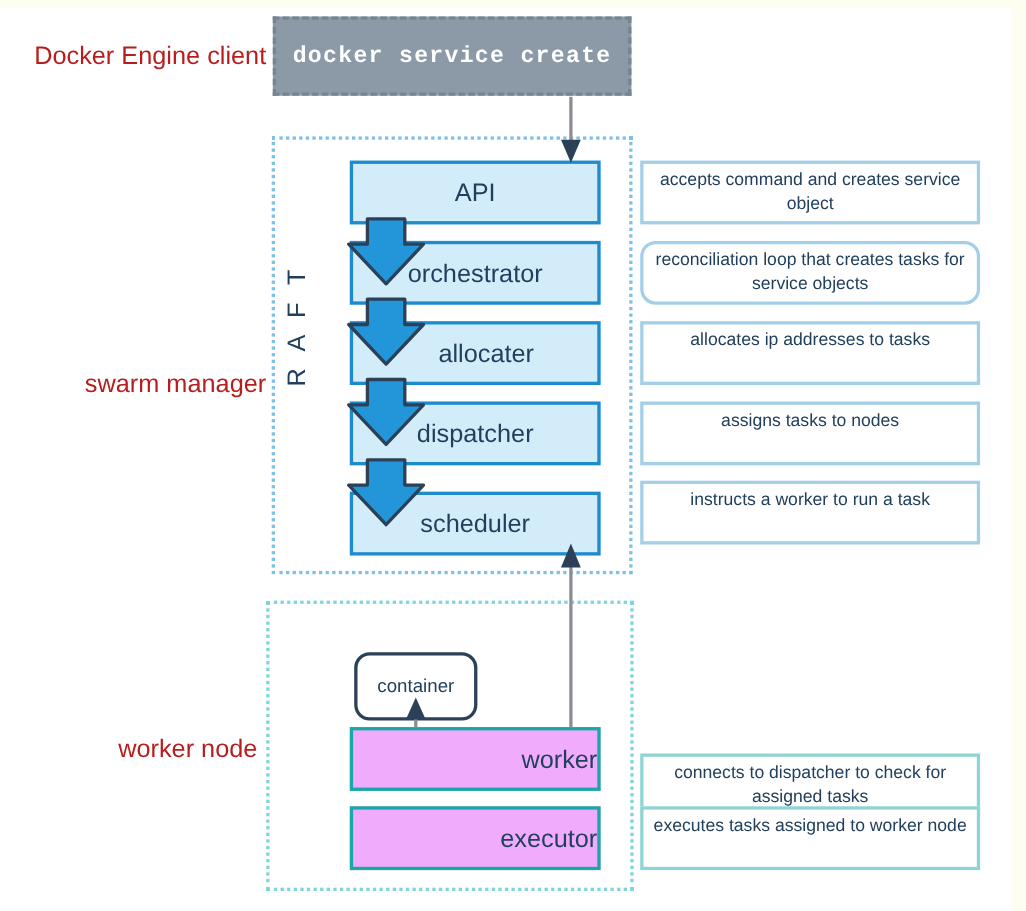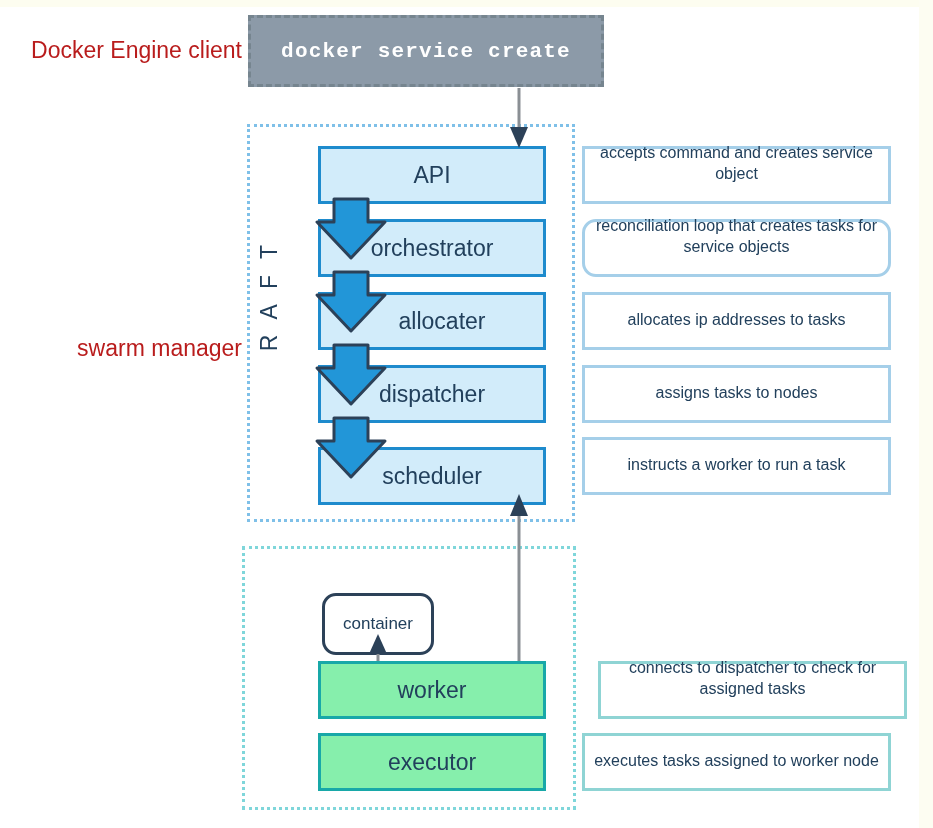--- a/index.html
+++ b/index.html
@@ -41,21 +41,21 @@
     font-size: 23px;
     line-height: 1.1;
     white-space: nowrap;
     text-align: right;
   }
 
   
   .cmd-box {
     position: absolute;
     left: 248px; top: 15px;
-    width: 356px; height: 72px;
+    width: 326px; height: 72px;
     background: #8c9aa8;
     border: 3px dashed #76858f;
     box-sizing: border-box;
     display: flex;
     align-items: center;
     justify-content: center;
   }
   .cmd-text {
     color: #ffffff;
     font-family: "Liberation Mono", "DejaVu Sans Mono", monospace;
@@ -109,25 +109,25 @@
     color: #22405c;
     font-size: 23px;
   }
   
   .wstage {
     position: absolute;
     left: 318px;
     width: 228px;
     height: 58px;
     box-sizing: border-box;
-    background: #86efac;
+    background: #f0abfc;
     border: 3px solid #18a8a8;
     display: flex;
     align-items: center;
-    justify-content: center;
+    justify-content: flex-end;
     color: #22405c;
     font-size: 23px;
   }
 
   
   .container-box {
     position: absolute;
     left: 322px; top: 593px;
     width: 112px; height: 62px;
     box-sizing: border-box;
@@ -143,27 +143,27 @@
 
   
   .desc {
     position: absolute;
     left: 582px;
     width: 309px;
     height: 58px;
     box-sizing: border-box;
     background: #ffffff;
     display: flex;
-    align-items: flex-end;
+    align-items: flex-start;
     justify-content: center;
     text-align: center;
     color: #22405c;
     font-size: 16px;
     line-height: 1.35;
-    padding: 16px 8px;
+    padding: 4px 8px;
   }
   .desc-mgr { border: 3px solid #a5cfe9; }
   .desc-wrk { border: 3px solid #8fd4d4; }
 
   
   #arrows {
     position: absolute;
     left: 0; top: 0;
     width: 933px; height: 828px;
     pointer-events: none;
@@ -174,20 +174,21 @@
 
 <div id="canvas">
 
   <div class="paper-edge-top"></div>
   <div class="paper-edge-right"></div>
 
   <div class="side-label" style="left:8px; top:38px; width:234px;">Docker Engine client</div>
 
   <div class="side-label" style="left:8px; top:310px; width:234px;margin-top:26px;">swarm manager</div>
 
+  <div class="side-label" style="left:8px; top:668px; width:226px;">worker node</div>
 
   <div class="cmd-box">
     <span class="cmd-text">docker service create</span>
   </div>
 
   <div class="group group-manager"></div>
   <div class="group group-worker"></div>
 
   <div class="raft-label">R A F T</div>
 
@@ -227,21 +228,21 @@
     <span>container</span>
   </div>
 
   <div class="wstage" style="top:661px;">
     <span>worker</span>
   </div>
   <div class="wstage" style="top:733px;">
     <span>executor</span>
   </div>
 
-  <div class="desc desc-wrk" style="top:661px;margin-left:16px;">
+  <div class="desc desc-wrk" style="top:685px;">
     <span>connects to dispatcher to check for assigned tasks</span>
   </div>
   <div class="desc desc-wrk" style="top:733px;">
     <span>executes tasks assigned to worker node</span>
   </div>
 
   <svg id="arrows" viewBox="0 0 933 828">
 
     <g>
       <line x1="519" y1="88" x2="519" y2="138" stroke="#8a8f94" stroke-width="3"></line>

